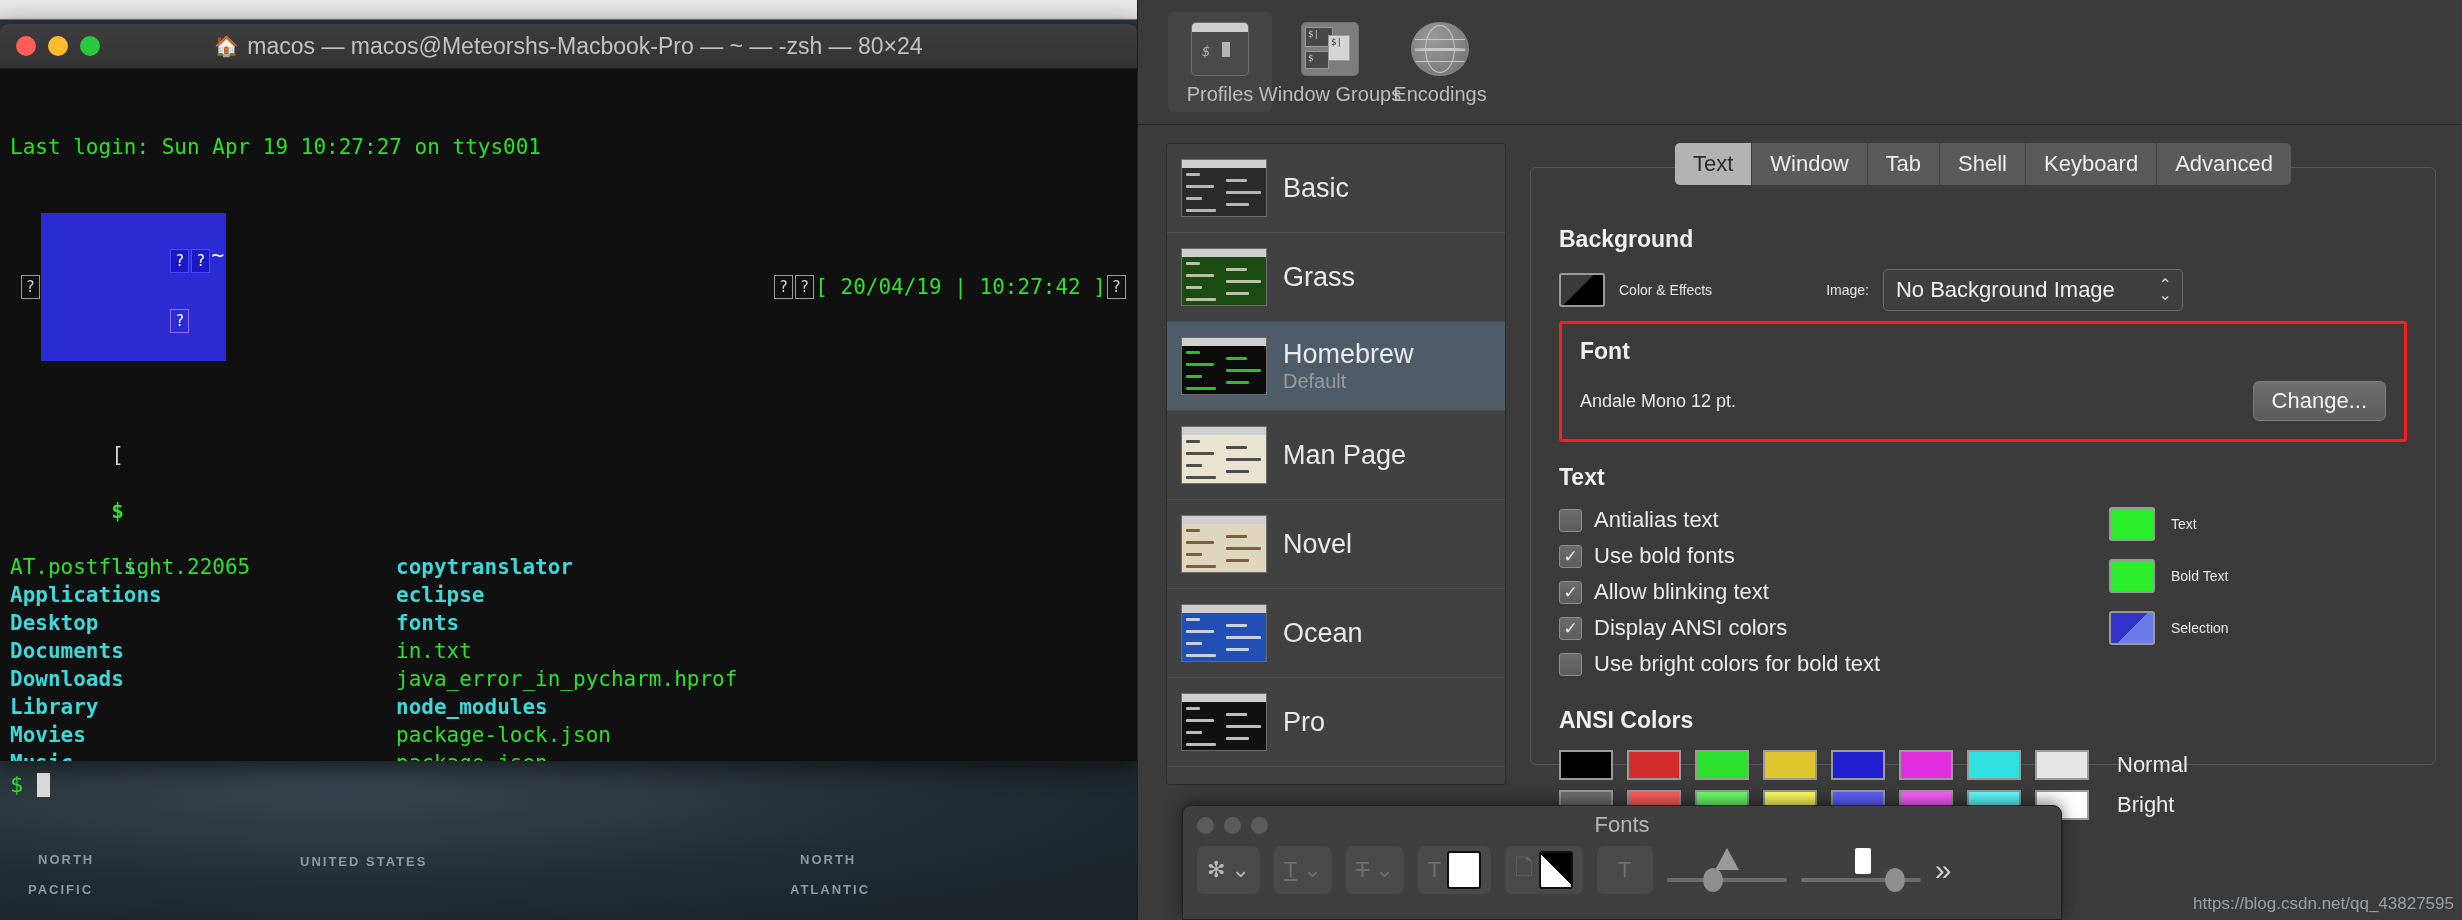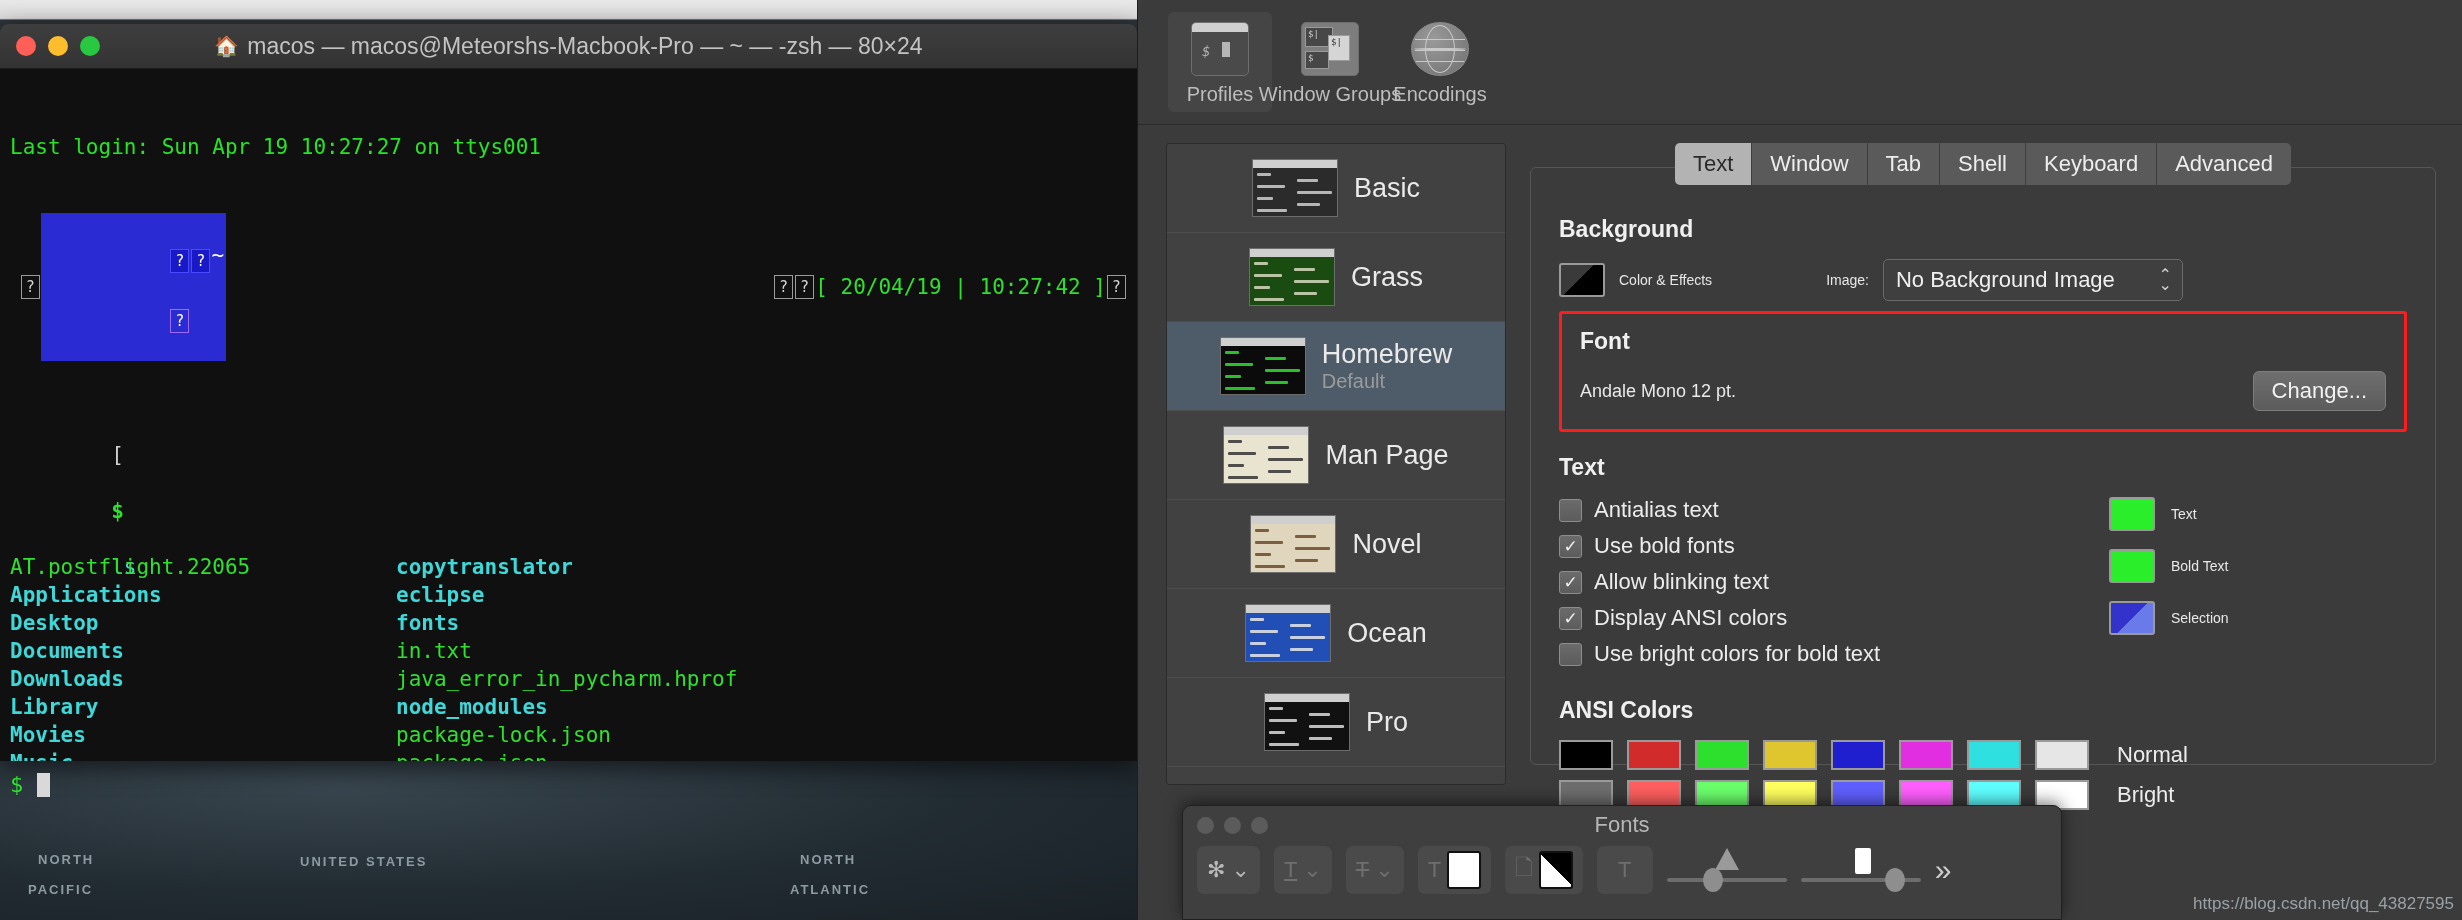--- a/index.html
+++ b/index.html
@@ -70,40 +70,40 @@
            border:1px solid #8a8a8a; position:relative; overflow:hidden; }
   .ico-enc::before,.ico-enc::after{content:"";position:absolute;border:1px solid #c9c9c9;border-radius:50%;}
   .ico-enc::before{left:50%;top:2px;bottom:2px;width:28px;transform:translateX(-50%);}
   .ico-enc::after{left:2px;right:2px;top:50%;height:0;transform:translateY(-50%);}
   .enc-h { position:absolute; left:3px; right:3px; height:1px; background:#c9c9c9; }
 
   .pref-body { display:flex; height:660px; padding:18px 0 0 0; }
   .profile-list { width:340px; margin-left:28px; background:#414141; border:1px solid #2b2b2b;
            border-radius:3px; overflow:hidden; }
   .profile-row { height:89px; display:flex; align-items:center; gap:16px; padding:0 14px;
-           border-bottom:1px solid #4e4e4e;justify-content:center; }
+           border-bottom:1px solid #4e4e4e; }
   .profile-row.sel { background:#4e5b68; }
   .p-thumb { width:86px; height:58px; border:1px solid #6c6c6c; position:relative; overflow:hidden;
            background:#2a2a2a; flex:none; }
   .p-thumb .bar { position:absolute; left:0; right:0; top:0; height:8px; background:#cfcfcf; }
   .p-thumb .ln { position:absolute; height:3px; border-radius:1px; }
   .p-name { display:flex; flex-direction:column; }
   .p-name b { color:#eaeaea; font-size:27px; font-weight:normal; }
   .p-sub { color:#9b9b9b; font-size:20px; }
 
   .pref-right { flex:1; padding:0 26px 0 24px; position:relative; }
   .tabbar { display:flex; justify-content:center; margin-bottom:0; position:relative; z-index:2; }
   .tab { padding:8px 18px; background:#5a5a5a; color:#ededed; font-size:22px;
            border-right:1px solid #3f3f3f; }
   .tab:first-child { border-radius:5px 0 0 5px; }
   .tab:last-child { border-radius:0 5px 5px 0; border-right:none; }
   .tab.sel { background:#b3b3b3; color:#2a2a2a; }
   .panel { border:1px solid #565656; border-radius:6px; margin-top:-18px; padding:42px 28px 10px 28px;
            height:598px; position:relative; }
-  .sec-title { color:#f0f0f0; font-size:23px; font-weight:bold; margin:6px 0 16px 0; }
+  .sec-title { color:#f0f0f0; font-size:23px; font-weight:bold; margin:16px 0 16px 0; }
   .row-flex { display:flex; align-items:center; gap:14px; }
   .swatch { width:46px; height:34px; border:2px solid #9a9a9a; border-radius:3px; }
   .lbl { color:#e8e8e8; font-size:14px; }
   .select { background:#3f3f3f; border:1px solid #6a6a6a; border-radius:5px; color:#f0f0f0;
            font-size:22px; padding:7px 34px 7px 12px; position:relative; min-width:300px; }
   .select .chev { position:absolute; right:10px; top:50%; transform:translateY(-50%);
            color:#d0d0d0; font-size:16px; line-height:10px; }
 
   .font-hl { border:3px solid #ff1c1c; border-radius:3px; padding:14px 18px 18px 18px; margin-top:10px; }
   .font-row { display:flex; align-items:center; justify-content:space-between; margin-top:16px; }

